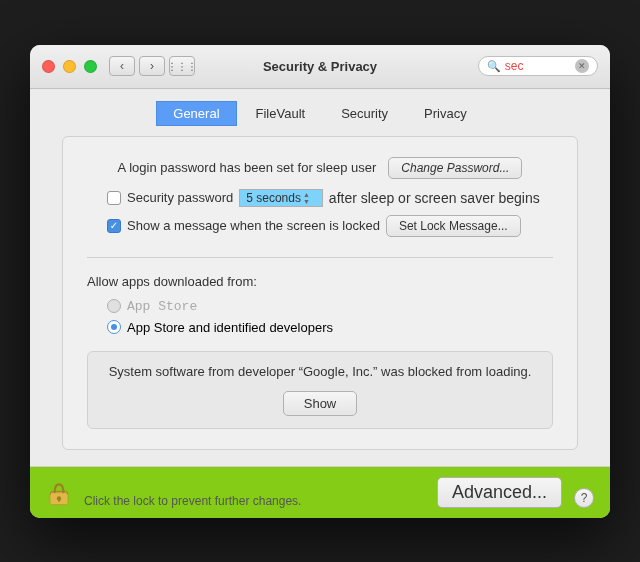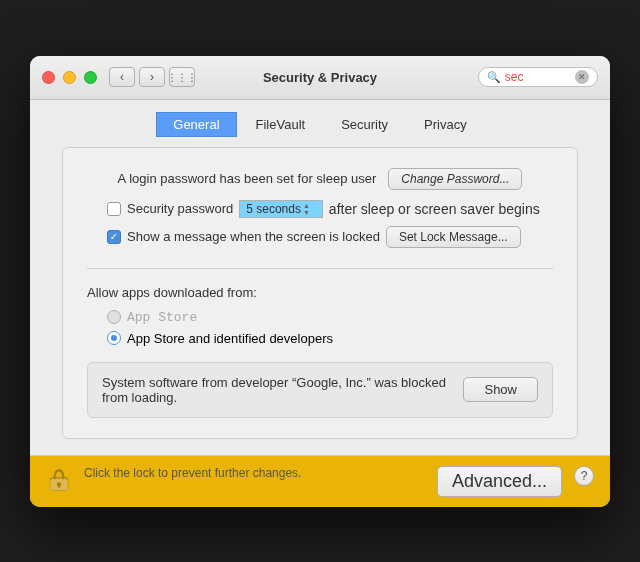--- a/index.html
+++ b/index.html
@@ -284,42 +284,43 @@
     }
     .blocked-section {
       background: #e8e8e8;
       border: 1px solid #d0d0d0;
       border-radius: 6px;
       padding: 12px 14px;
       display: flex;
       align-items: center;
       justify-content: space-between;
       gap: 12px;
+      flex-direction: column;
     }
     .blocked-text {
       font-size: 13px;
       color: #333;
       flex: 1;
     }
     .allow-btn {
       background: linear-gradient(to bottom, #f5f5f5, #e5e5e5);
       border: 1px solid #b0b0b0;
       border-radius: 5px;
       padding: 4px 20px;
       font-size: 13px;
       cursor: pointer;
       color: #333;
       flex-shrink: 0;
     }
     .footer {
       display: flex;
-      align-items: flex-start;
+      align-items: flex-end;
       padding: 10px 16px;
       border-top: 1px solid #d0d0d0;
-      background: #eab308;
+      background: #84cc16;
       gap: 12px;
     }
     .lock-icon {
       width: 26px;
       height: 28px;
       cursor: pointer;
     }
     .footer-text {
       font-size: 12px;
       color: #555;

